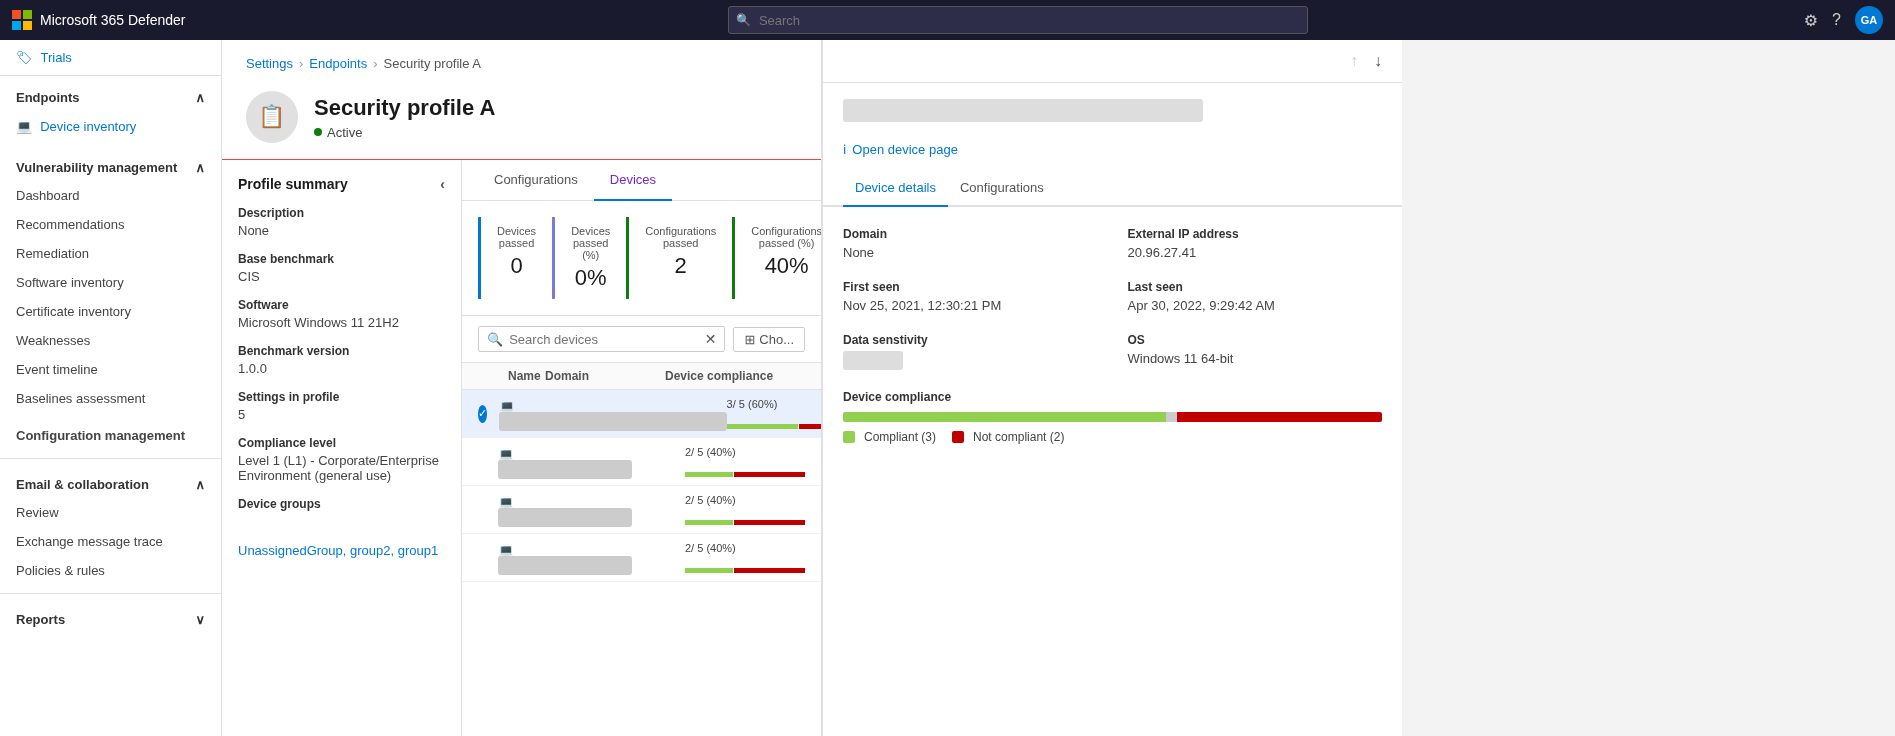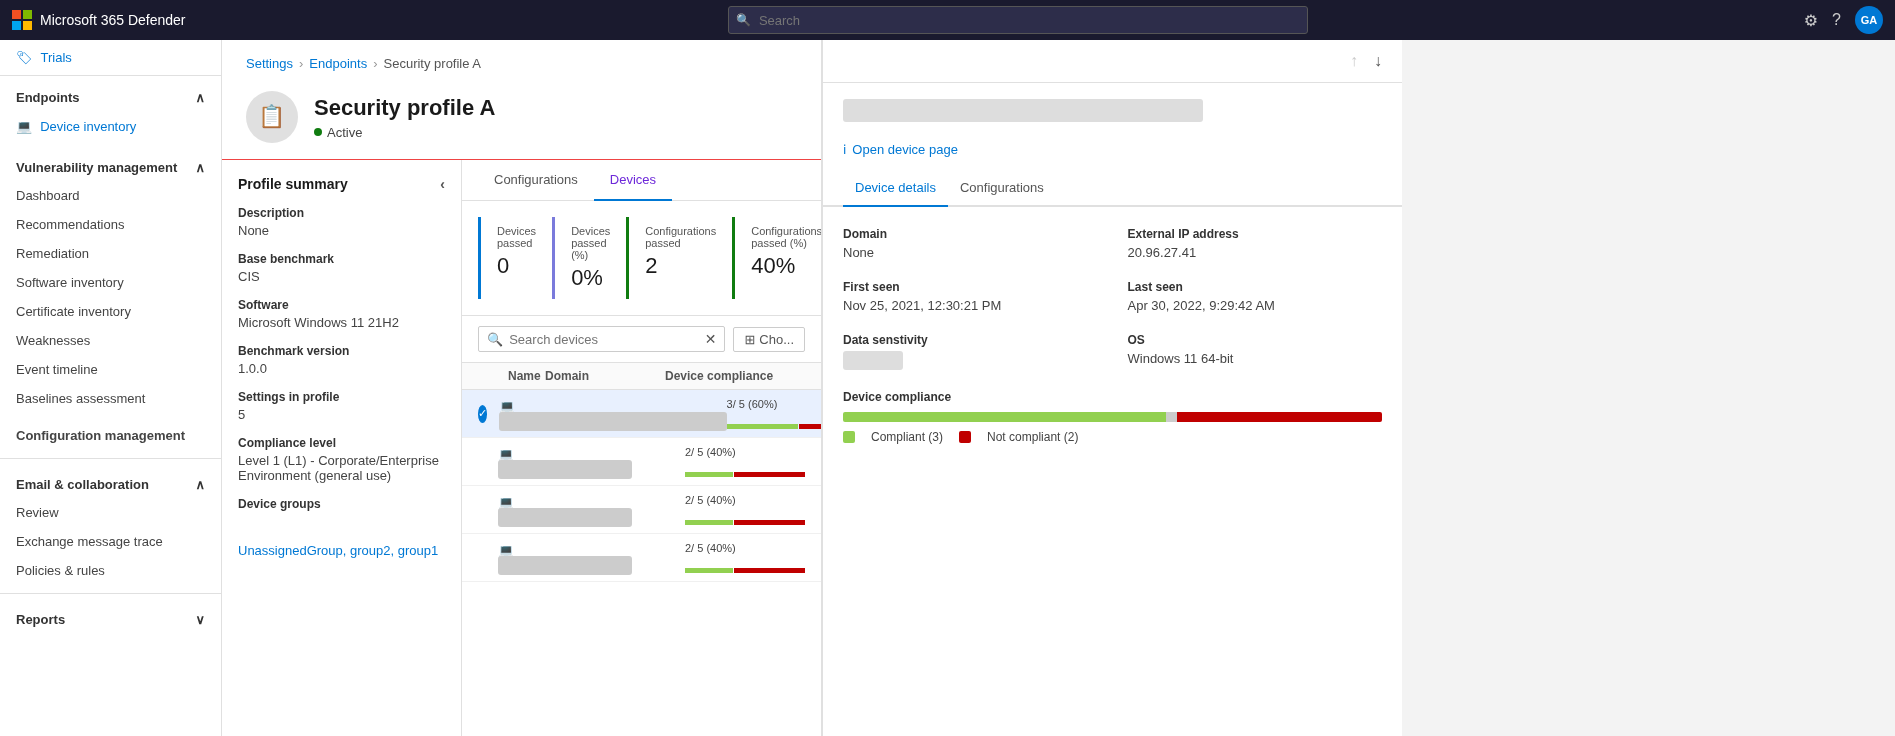--- a/index.html
+++ b/index.html
@@ -49,21 +49,21 @@
     .summary-field { margin-bottom: 14px; }
     .summary-label { font-size: 12px; font-weight: 600; color: #333; margin-bottom: 3px; }
     .summary-value { font-size: 13px; color: #444; }
     .summary-value.link { color: #0078d4; cursor: pointer; margin-top: 32px; }
 
     
     .devices-panel { flex: 1; display: flex; flex-direction: column; overflow: hidden; }
     .devices-tabs { display: flex; border-bottom: 1px solid #e0e0e0; padding: 0 16px; }
     .tab { padding: 12px 16px; cursor: pointer; font-size: 13px; color: #555; border-bottom: 2px solid transparent; margin-bottom: -1px; }
     .tab.active { color: #6d28d9; border-bottom: 2px solid #0078d4; font-weight: 500; }
-    .stats-row { display: flex; padding: 16px; gap: 0; border-bottom: 1px solid #e0e0e0; }
+    .stats-row { display: flex; padding: 16px; gap: 0; border-bottom: 1px solid #e0e0e0; text-align: center; }
     .stat-card { flex: 1; padding: 8px 16px; border-left: 3px solid; }
     .stat-card:first-child { border-left-color: #0078d4; }
     .stat-card:nth-child(2) { border-left-color: #7a7adb; }
     .stat-card:nth-child(3) { border-left-color: #107c10; }
     .stat-card:nth-child(4) { border-left-color: #107c10; }
     .stat-label { font-size: 11px; color: #555; margin-bottom: 4px; }
     .stat-value { font-size: 22px; font-weight: 400; color: #1a1a1a; }
     .search-bar { display: flex; align-items: center; padding: 10px 16px; gap: 8px; border-bottom: 1px solid #e0e0e0; }
     .search-box { display: flex; align-items: center; border: 1px solid #ccc; border-radius: 2px; padding: 4px 8px; gap: 6px; flex: 1; max-width: 320px; background: #fff; }
     .search-box input { border: none; outline: none; font-size: 13px; color: #333; width: 100%; }
@@ -101,21 +101,21 @@
     .detail-label { font-size: 12px; font-weight: 600; color: #333; margin-bottom: 4px; }
     .detail-value { font-size: 13px; color: #444; }
     .detail-value.blurred { background: #ddd; border-radius: 3px; color: transparent; padding: 2px 6px; display: inline-block; min-width: 60px; }
     .compliance-section { margin-top: 20px; }
     .compliance-title { font-size: 12px; font-weight: 600; color: #333; margin-bottom: 8px; }
     .compliance-bar-full { display: flex; height: 10px; width: 100%; border-radius: 2px; overflow: hidden; margin-bottom: 8px; }
     .comp-green { background: #92d050; }
     .comp-red { background: #c00000; }
     .comp-gray { background: #ccc; flex: 1; }
     .legend { display: flex; gap: 16px; font-size: 12px; color: #444; }
-    .legend-item { display: flex; align-items: center; gap: 16px; text-align: right; }
+    .legend-item { display: flex; align-items: center; gap: 9px; text-align: right; }
     .legend-dot { width: 12px; height: 12px; border-radius: 2px; }
     .legend-dot.green { background: #92d050; }
     .legend-dot.red { background: #c00000; }
   </style>
 </head>
 <body>
 
 <div class="topbar">
   <div class="topbar-logo">
     <svg class="topbar-logo-icon" viewBox="0 0 20 20" fill="none">

